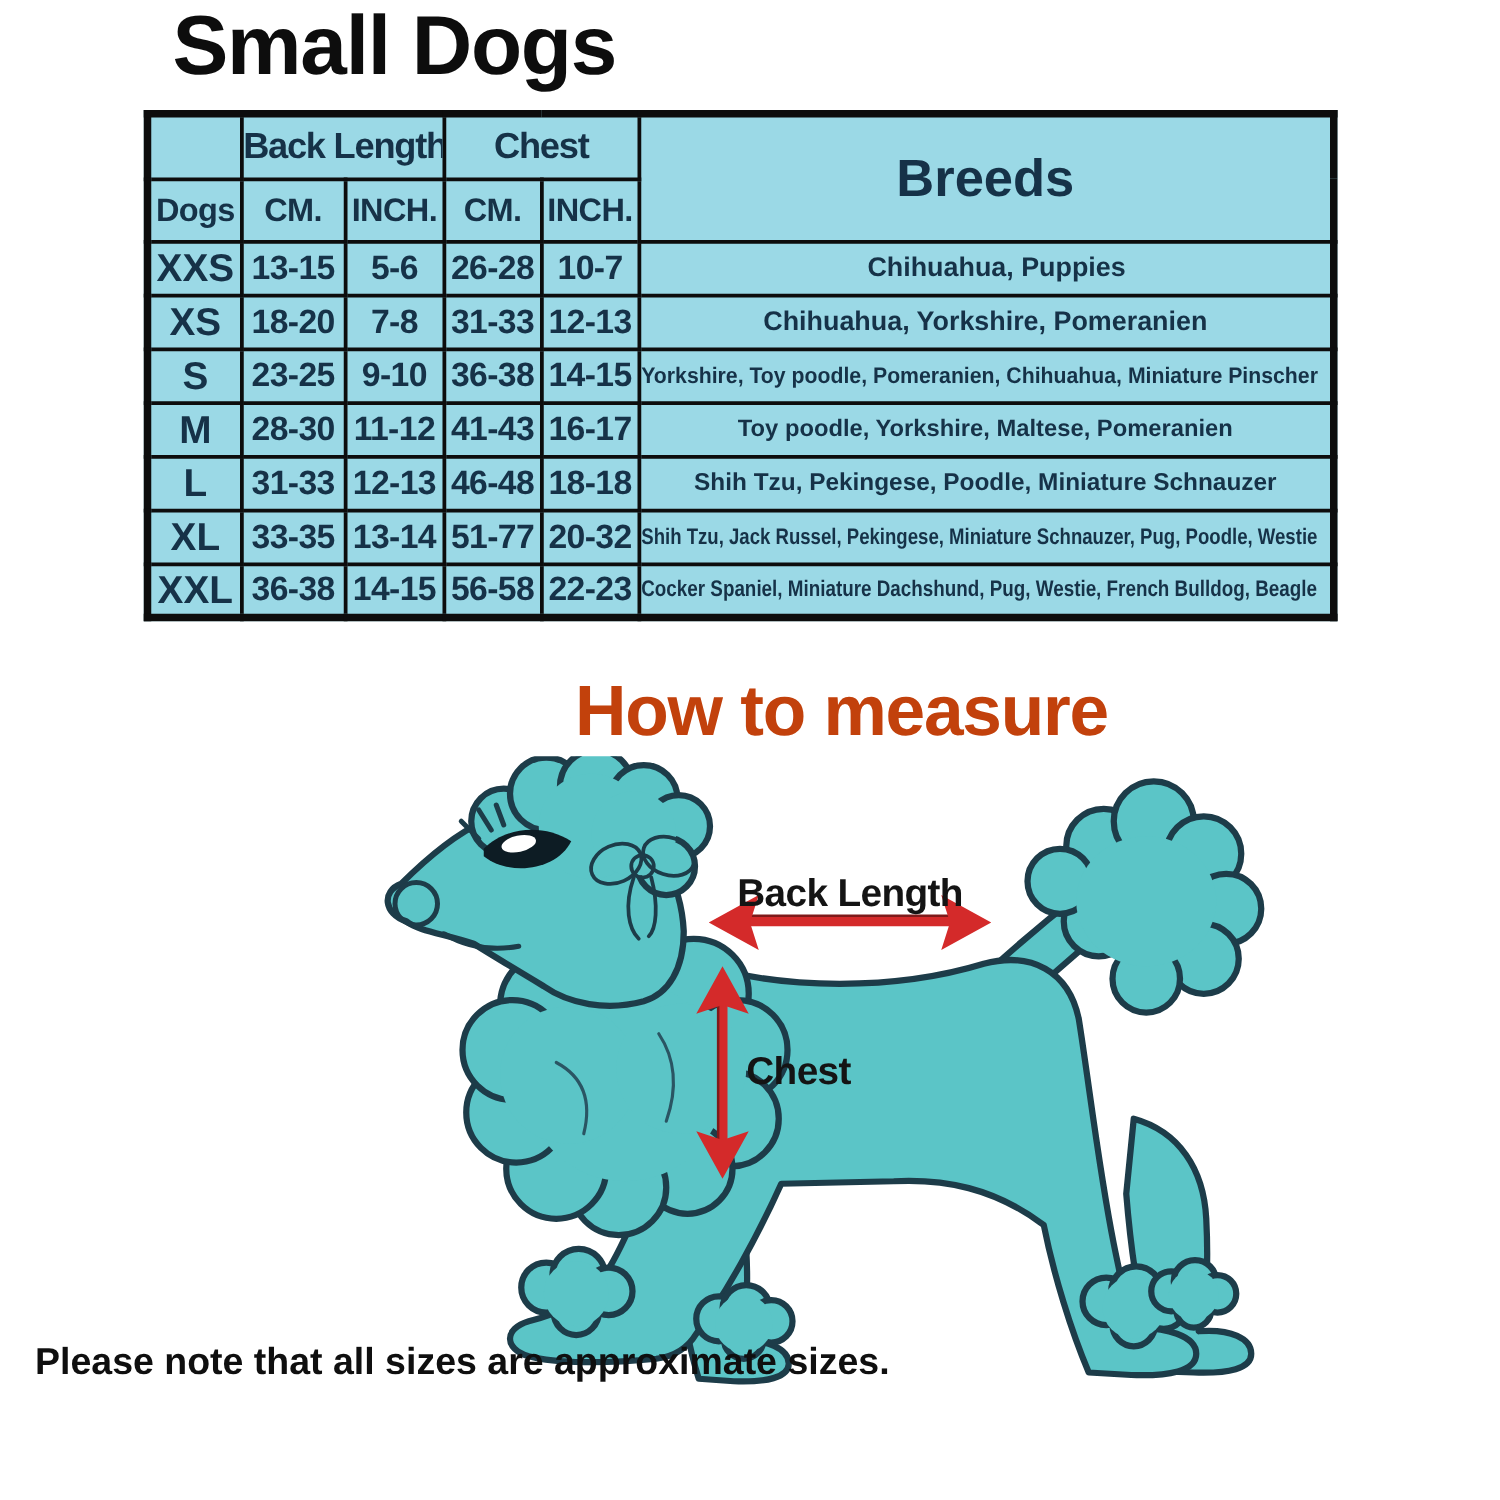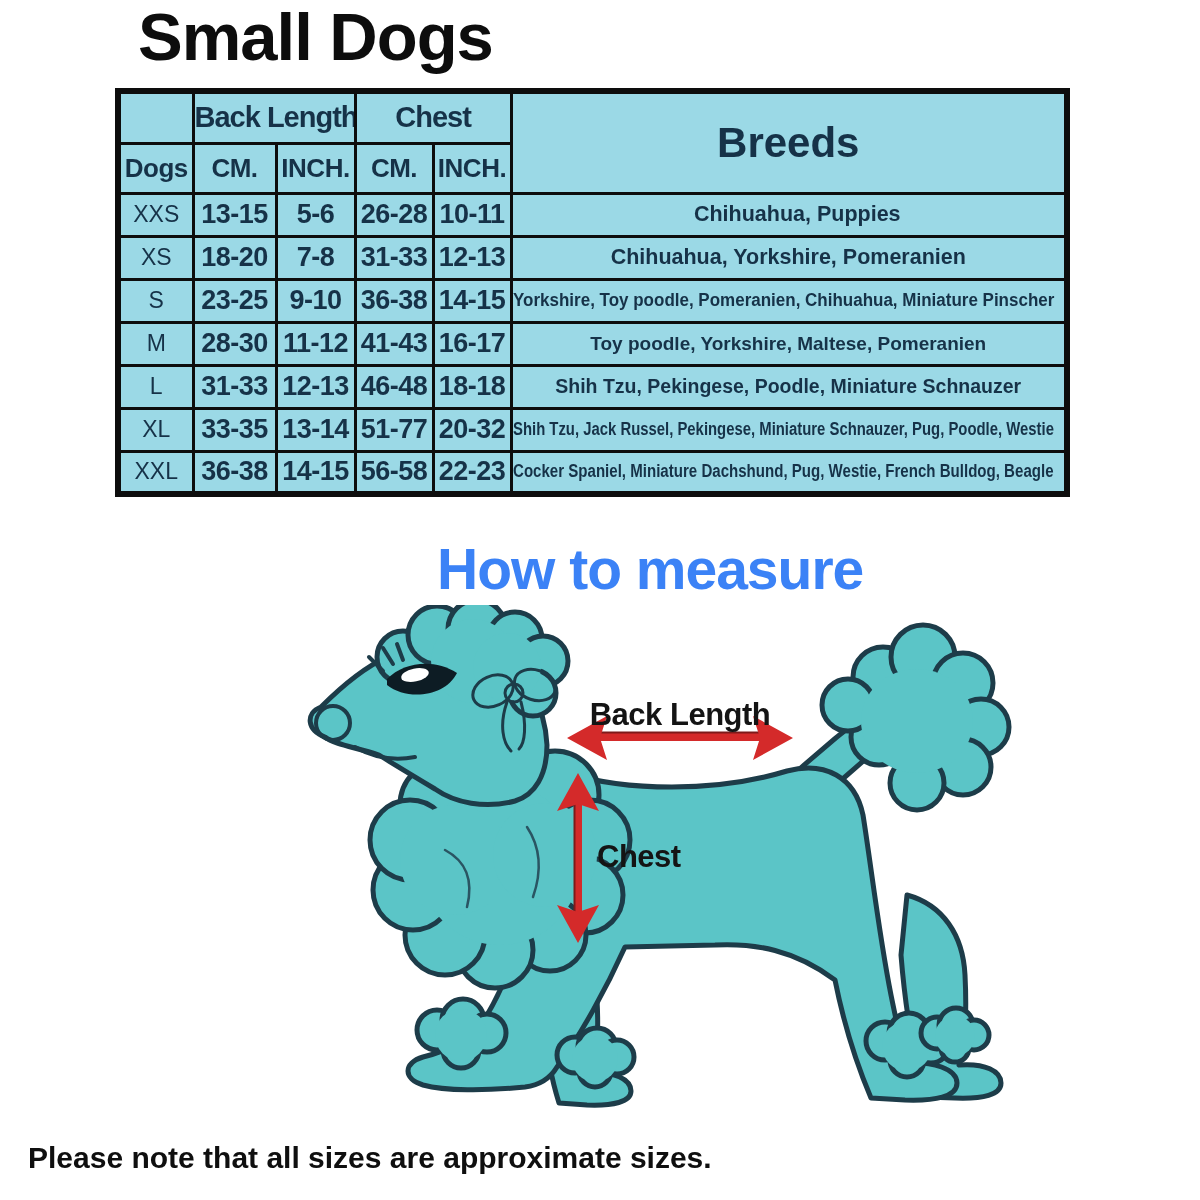--- a/index.html
+++ b/index.html
@@ -8,60 +8,60 @@
     background:#ffffff;color:#111;
     font-family:"Liberation Sans","DejaVu Sans",sans-serif;
   }
   
   .page-title{
     position:absolute;left:138px;top:-6px;
     font-size:67px;font-weight:900;letter-spacing:-1px;color:#0d0d0d;
     line-height:86px;white-space:nowrap;
   }
   .measure-title{
-    position:absolute;left:437px;top:536px;
-    font-size:57px;font-weight:900;letter-spacing:-1px;color:#3b82f6;
+    position:absolute;left:460px;top:536px;
+    font-size:57px;font-weight:900;letter-spacing:-1px;color:#c2410c;
     white-space:nowrap;
   }
   
   table.size-table{
     position:absolute;left:115px;top:88px;width:955px;
     border-collapse:collapse;table-layout:fixed;
     background:#9bd9e6;border:6px solid #0d0d0d;
   }
   .size-table th,.size-table td{
     border:3px solid #0d0d0d;text-align:center;vertical-align:middle;
     padding:0;color:#163248;overflow:hidden;white-space:nowrap;
   }
   .col-size{width:75px}.col-bcm{width:83px}.col-binch{width:79px}
   .col-ccm{width:78px}.col-cinch{width:78px}
   .hrow1{height:52px}.hrow2{height:50px}
   .size-table tbody tr{height:43px}
   .group-h{font-size:29px;font-weight:700;letter-spacing:-1px}
   .breeds-h{font-size:42px;font-weight:700}
   .sub-h{color:#d8394e;font-size:26px;font-weight:700;letter-spacing:-0.5px}
-  .c-size{font-size:23px;font-weight:400}
+  .c-size{font-size:31px;font-weight:700}
   .c-num{font-size:27px;font-weight:600;letter-spacing:-0.5px}
   .c-breeds{text-align:left;padding-left:6px;font-weight:600}
   .fit{display:inline-block;white-space:nowrap}
   
   .poodle-wrap{position:absolute;left:295px;top:605px;width:720px;height:510px}
   .dog{fill:#5bc5c7;stroke:#1d3c49;stroke-width:5;stroke-linejoin:round;stroke-linecap:round}
   .dog-noline{fill:#5bc5c7;stroke:none}
   .detail{fill:none;stroke:#1d3c49;stroke-width:4;stroke-linecap:round}
   .detail2{fill:none;stroke:#2a5563;stroke-width:2.5;stroke-linecap:round}
   .bowline{fill:none;stroke:#1d3c49;stroke-width:3;stroke-linecap:round}
   .arrow-red{fill:#d42a2a}
   .arrow-shaft{stroke:#d42a2a;stroke-width:8}
   .arrow-edge{stroke:#7e1a1a;stroke-width:2}
   .arrow-label{font-family:"Liberation Sans","DejaVu Sans",sans-serif;
     font-size:31px;font-weight:900;letter-spacing:-0.5px;fill:#141414}
   
   .notes{
-    position:absolute;left:28px;top:1136px;
+    position:absolute;left:28px;top:1068px;
     font-size:30px;font-weight:700;color:#0f0f0f;line-height:44px;
     white-space:nowrap;
     text-align:right;
   }
 </style>
 </head>
 <body>
 
 <div class="page-title">Small Dogs</div>
 
@@ -88,21 +88,21 @@
       <th class="sub-h">CM.</th>
       <th class="sub-h">INCH.</th>
     </tr>
   </thead>
   <tbody>
       <tr>
     <td class="c-size">XXS</td>
     <td class="c-num">13-15</td>
     <td class="c-num">5-6</td>
     <td class="c-num">26-28</td>
-    <td class="c-num">10-11</td>
+    <td class="c-num">10-7</td>
     <td class="c-breeds">
       <span class="fit" style="font-size: 21.5px; margin-left: 18px;">Chihuahua, Puppies</span>
     </td>
   </tr>
       <tr>
     <td class="c-size">XS</td>
     <td class="c-num">18-20</td>
     <td class="c-num">7-8</td>
     <td class="c-num">31-33</td>
     <td class="c-num">12-13</td>

